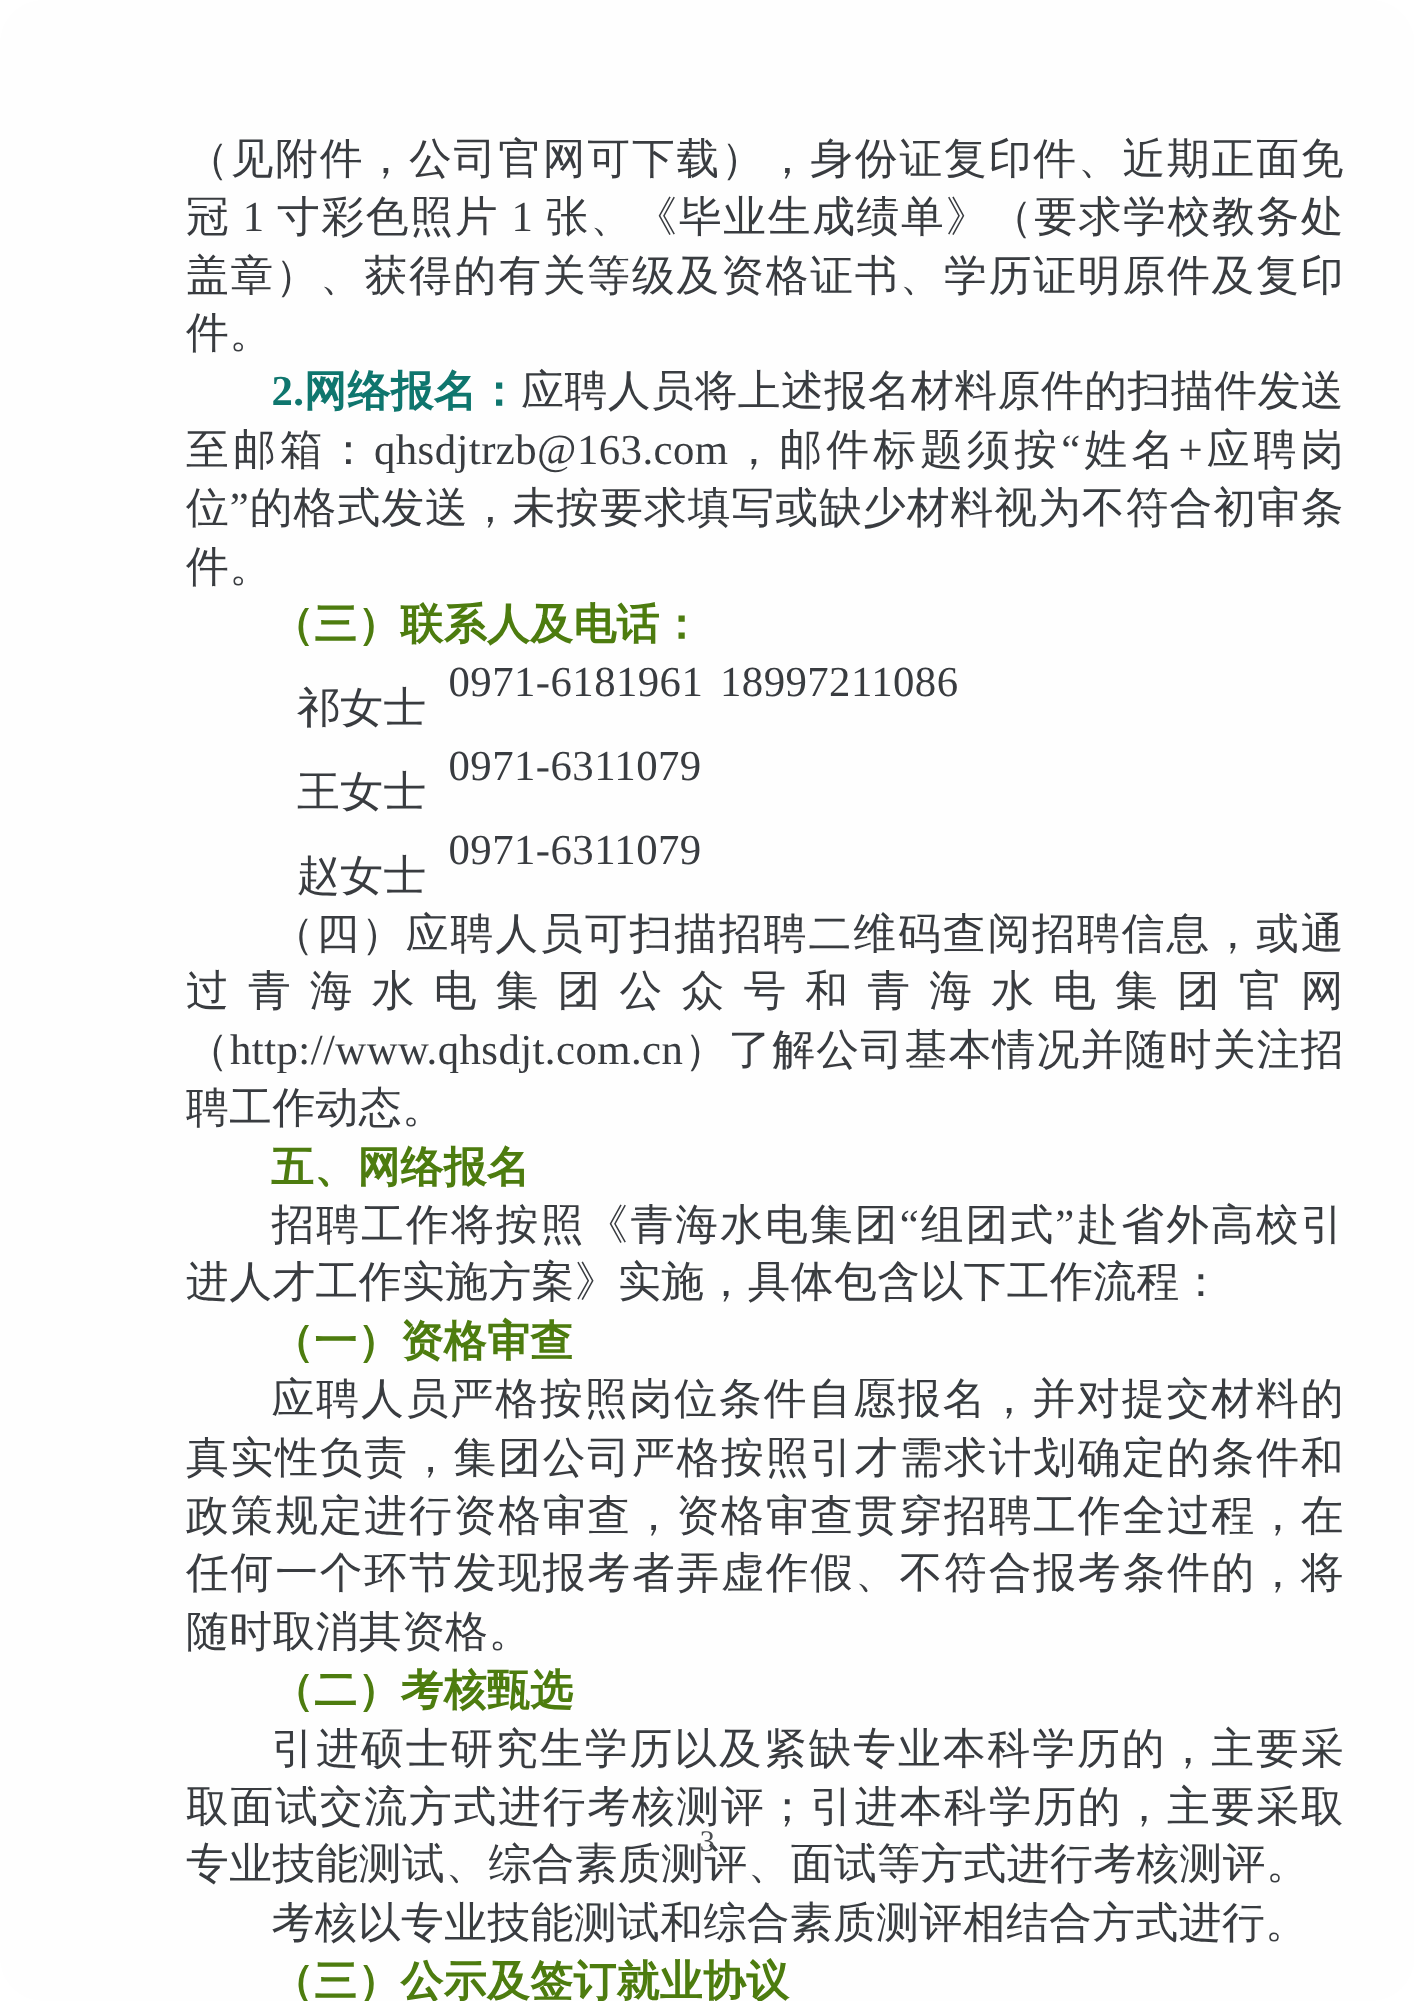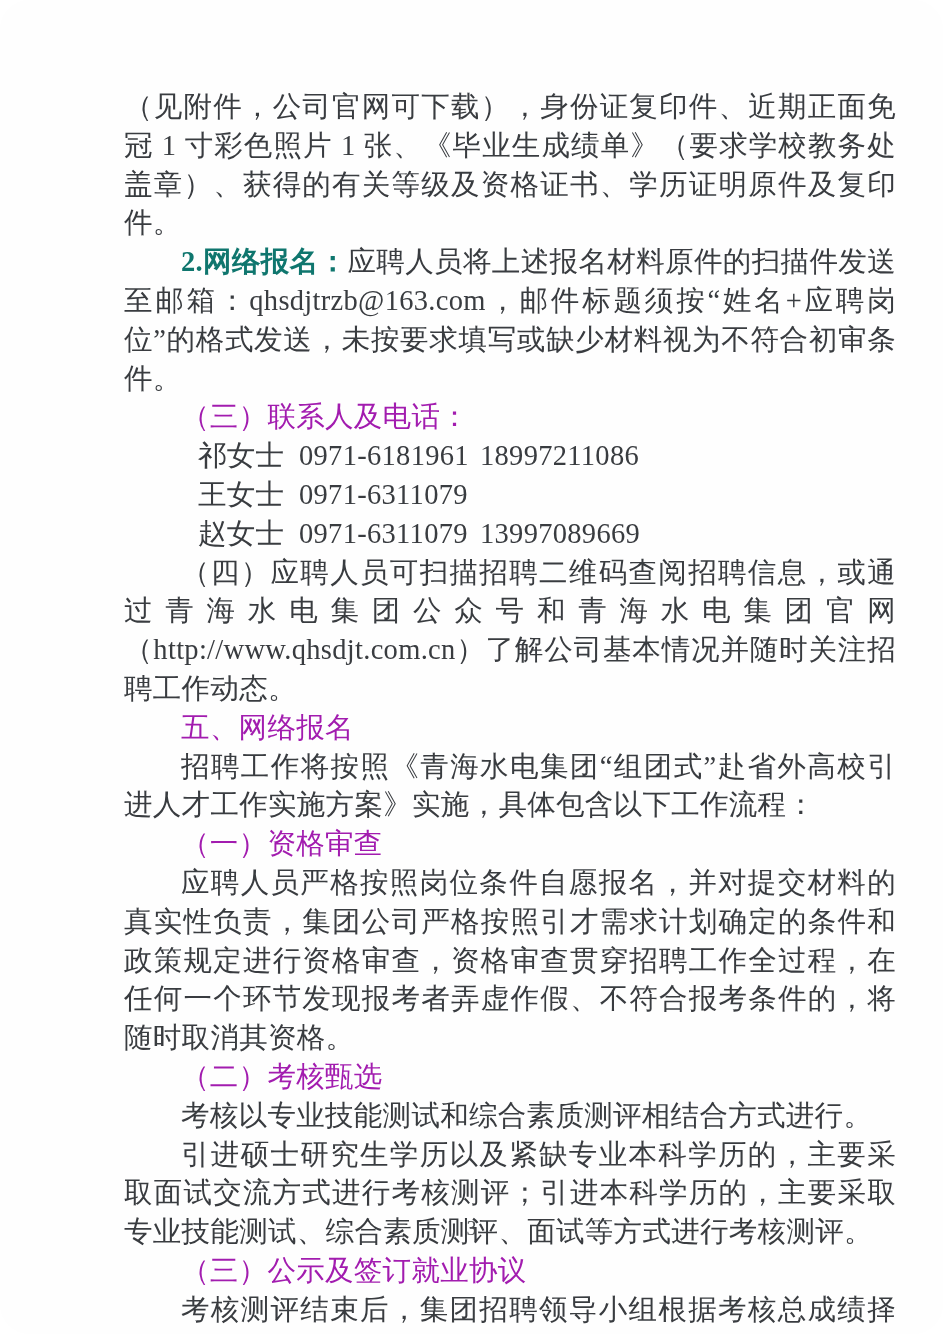--- a/index.html
+++ b/index.html
@@ -31,34 +31,34 @@
   .para {
     margin: 0;
     text-indent: 2em;
   }
   .para.no-indent {
     text-indent: 0;
   }
   .heading {
     margin: 0;
     text-indent: 2em;
-    font-weight: normal;
-    color: #a21caf;
+    font-weight: bold;
+    color: #4d7c0f;
   }
   .bold-lead {
     font-weight: bold;
     color: #0f766e;
   }
   .contact-row {
     display: flex;
     margin: 0;
     padding-left: 74px;
     text-indent: 0;
   }
-  .contact-name  { width: 101px; flex: 0 0 auto; }
+  .contact-name  { width: 101px; flex: 0 0 auto; margin-top: 17px; }
   .contact-phone { width: 181px; flex: 0 0 auto; }
   .contact-mobile { flex: 0 0 auto; }
   .pagenum {
     position: absolute;
     top: 1216px;
     left: 0;
     width: 100%;
     text-align: center;
     font-size: 20px;
     line-height: 24px;
@@ -82,38 +82,37 @@
       <span class="contact-phone">0971-6181961</span>
       <span class="contact-mobile">18997211086</span>
     </p>
     <p class="para contact-row">
       <span class="contact-name">王女士</span>
       <span class="contact-phone">0971-6311079</span>
     </p>
     <p class="para contact-row">
       <span class="contact-name">赵女士</span>
       <span class="contact-phone">0971-6311079</span>
-      <span class="contact-mobile">13997089669</span>
     </p>
 
     <p class="para">（四）应聘人员可扫描招聘二维码查阅招聘信息，或通过青海水电集团公众号和青海水电集团官网（http://www.qhsdjt.com.cn）了解公司基本情况并随时关注招聘工作动态。</p>
 
     <p class="heading">五、网络报名</p>
 
     <p class="para">招聘工作将按照《青海水电集团“组团式”赴省外高校引进人才工作实施方案》实施，具体包含以下工作流程：</p>
 
     <p class="heading">（一）资格审查</p>
 
     <p class="para">应聘人员严格按照岗位条件自愿报名，并对提交材料的真实性负责，集团公司严格按照引才需求计划确定的条件和政策规定进行资格审查，资格审查贯穿招聘工作全过程，在任何一个环节发现报考者弄虚作假、不符合报考条件的，将随时取消其资格。</p>
 
     <p class="heading">（二）考核甄选</p>
 
+    <p class="para">引进硕士研究生学历以及紧缺专业本科学历的，主要采取面试交流方式进行考核测评；引进本科学历的，主要采取专业技能测试、综合素质测评、面试等方式进行考核测评。</p>
+
     <p class="para">考核以专业技能测试和综合素质测评相结合方式进行。</p>
-
-    <p class="para">引进硕士研究生学历以及紧缺专业本科学历的，主要采取面试交流方式进行考核测评；引进本科学历的，主要采取专业技能测试、综合素质测评、面试等方式进行考核测评。</p>
 
     <p class="heading">（三）公示及签订就业协议</p>
 
     <p class="para">考核测评结束后，集团招聘领导小组根据考核总成绩择优确</p>
 
   </div>
 
   <div class="pagenum">3</div>
 </div>
 

